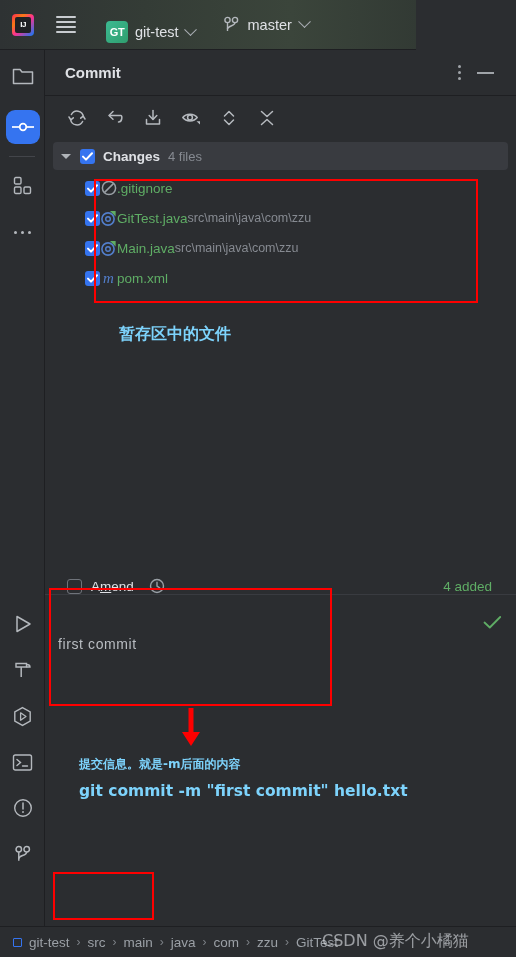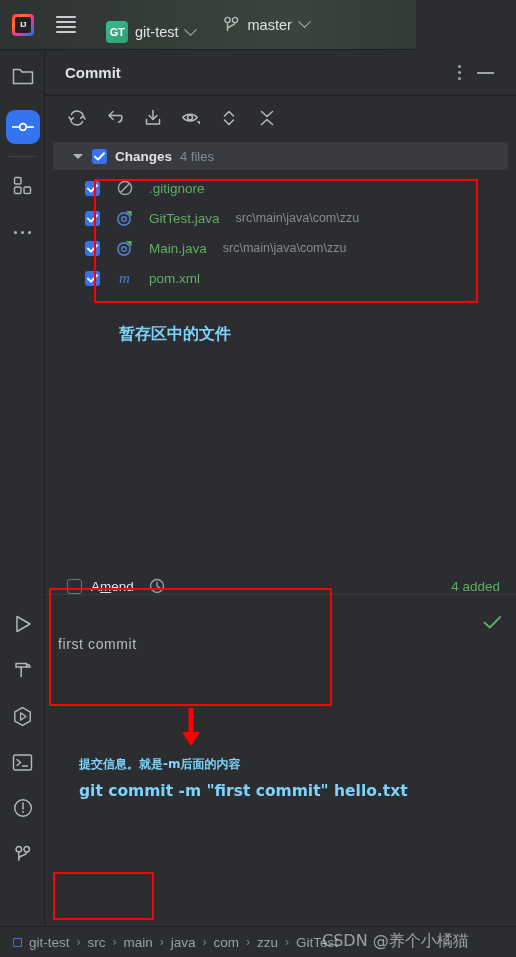--- a/index.html
+++ b/index.html
@@ -78,54 +78,54 @@
   .vdots i { width: 3px; height: 3px; background: #a0a4a9; display: block; border-radius: 50%; }
   .minimize { width: 17px; height: 2px; background: #a0a4a9; cursor: pointer; }
 
   .tool-row { height: 44px; display: flex; align-items: center; padding-left: 20px; gap: 14px; }
   .tbtn { width: 24px; height: 24px; display: flex; align-items: center; justify-content: center;
           cursor: pointer; color: #b6babf; border-radius: 4px; }
 
   
   .changes-hdr {
     margin: 2px 8px 0 8px; height: 28px; background: #393b40; border-radius: 4px;
-    display: flex; align-items: center; padding-left: 20px; gap: 8px; cursor: pointer;
+    display: flex; align-items: center; padding-left: 8px; gap: 8px; cursor: pointer;
   }
   .tri { width: 0; height: 0; border-left: 5px solid transparent; border-right: 5px solid transparent;
          border-top: 5px solid #b0b4b9; margin-right: 1px; }
   .cbx {
     width: 15px; height: 15px; border-radius: 3px; background: #3574f0;
     display: flex; align-items: center; justify-content: center; flex: none; cursor: pointer;
   }
   .cbx svg { display: block; }
   .cbx.empty { background: transparent; border: 1.4px solid #6f737a; }
   .chg-label { color: #dfe1e5; font-size: 13.5px; font-weight: bold; }
   .chg-count { color: #868a91; font-size: 13px; }
 
   .file-list { margin-top: 3px; }
-  .file-row { height: 30px; display: flex; align-items: center; padding-left: 40px; gap: 16px; cursor: pointer; }
+  .file-row { height: 30px; display: flex; align-items: center; padding-left: 40px; gap: 0; cursor: pointer; }
   .fname { color: #5fad65; font-size: 13.5px; }
   .fpath { color: #868a91; font-size: 12.5px; }
   .ficon { width: 17px; height: 17px; display: flex; align-items: center; justify-content: center; flex: none; }
 
   
   .redbox { position: absolute; border: 2.5px solid #fe0000; pointer-events: none; }
   .redtext {
     position: absolute; color: #7dd3fc; font-weight: bold; white-space: pre;
     font-family: "DejaVu Sans", "Liberation Sans", sans-serif;
   }
 
   
   .amend-row {
     position: absolute; left: 0; top: 508px; width: 471px; height: 36px;
     display: flex; align-items: flex-end; padding-left: 22px; gap: 9px;
   }
   .amend-label { color: #dfe1e5; font-size: 13.5px; }
   .amend-label u { text-decoration: underline; }
-  .added-cnt { margin-left: auto; margin-right: 16px; color: #5fad65; font-size: 13.5px; }
+  .added-cnt { margin-left: auto; margin-right: 24px; color: #5fad65; font-size: 13.5px; }
 
   
   .msg-area {
     position: absolute; left: 0; top: 544px; width: 471px; height: 100px;
     background: #2b2d30; border-top: 1px solid #393b40;
   }
   .msg-text {
     position: absolute; left: 13px; top: 12px;
     color: #b9bdc2; font-size: 14px;
     font-family: Liberation Sans, sans-serif;

